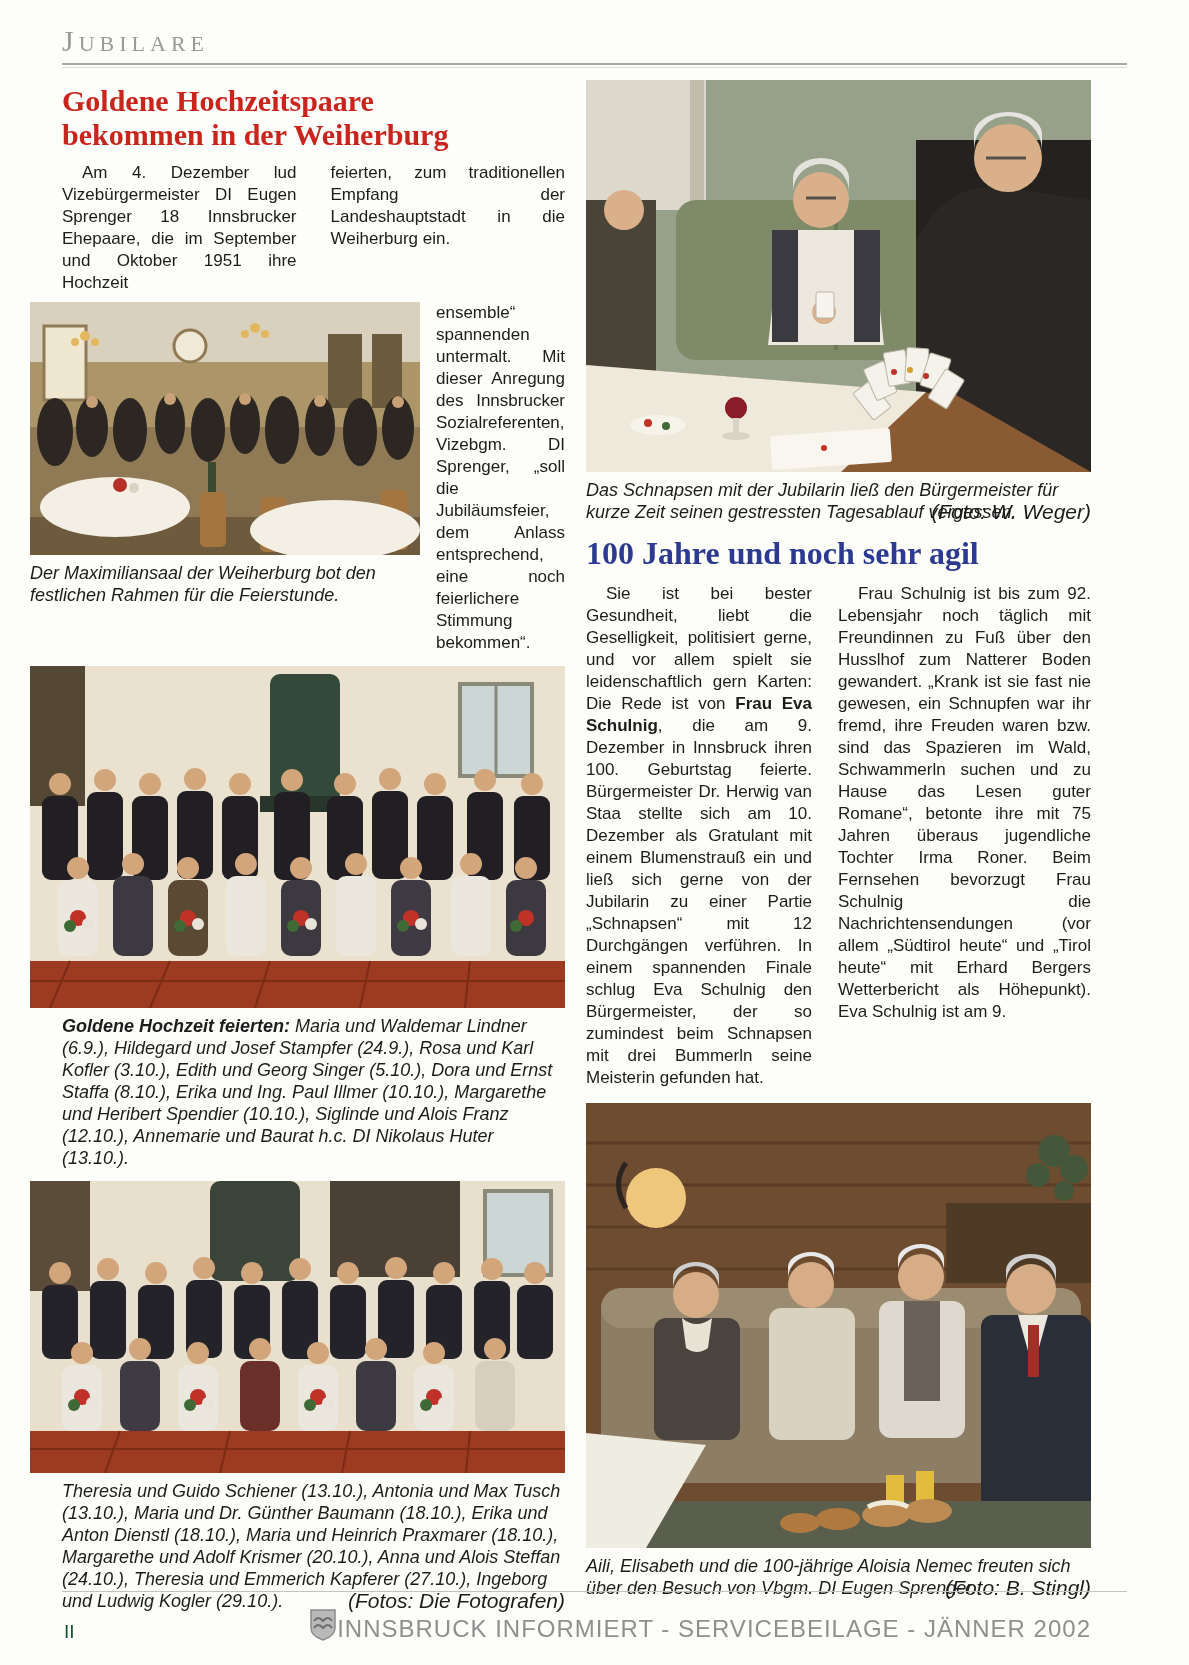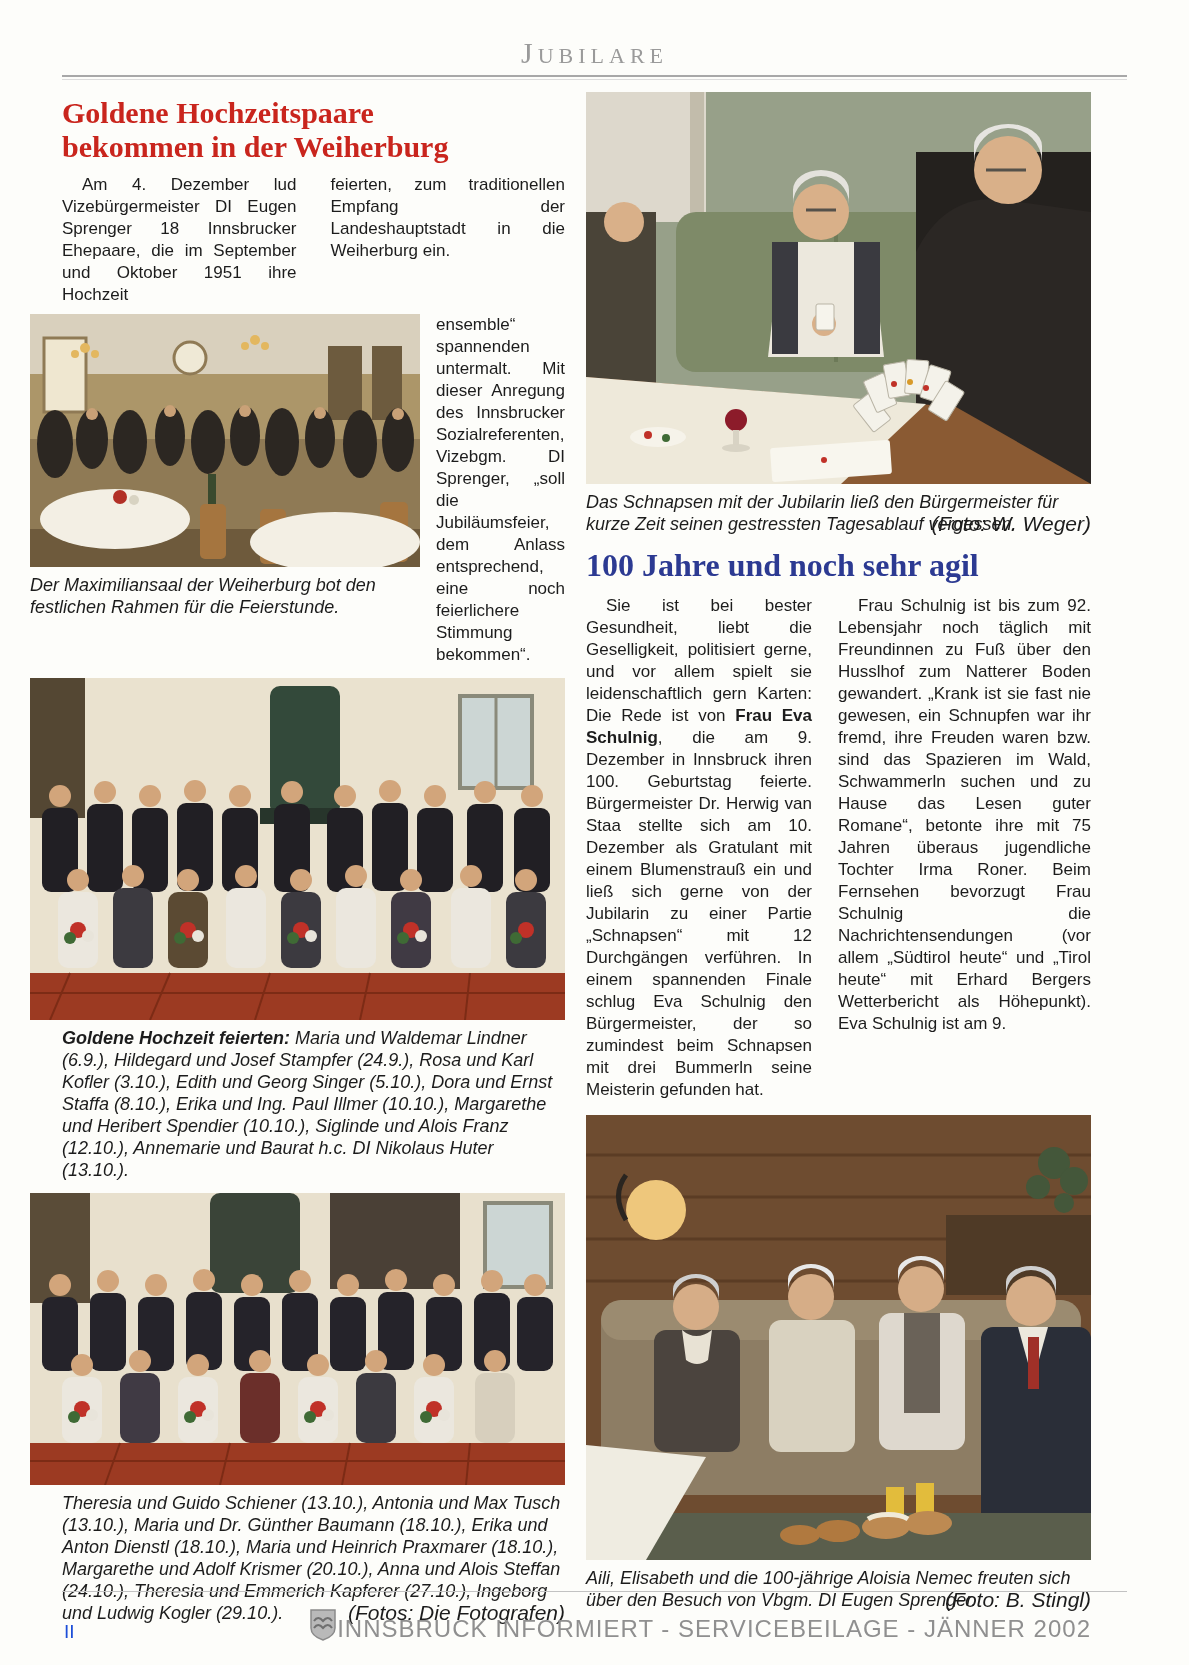--- a/index.html
+++ b/index.html
@@ -2,21 +2,21 @@
 <html lang="de" style="--red_heading: #c9251d; --blue_heading: #2c3a92;"><head>
 <meta charset="utf-8">
 <style>
   html,body{margin:0;padding:0;background:#e9e9e9;}
   .page{
     position:relative;width:1189px;height:1665px;margin:0 auto;
     background:#fdfdfa;overflow:hidden;
     font-family:"Liberation Sans",sans-serif;color:#1c1c1c;
   }
   
-  .header{padding:36px 62px 0;text-align:center;}
+  .header{padding:24px 62px 0;}
   .section-label{
     font-family:"Liberation Serif",serif;font-size:22px;letter-spacing:5px;
     color:#9a9a9a;text-transform:uppercase;
   }
   .section-label::first-letter{font-size:30px;}
   .header-rule{margin-top:5px;height:2px;border-top:2px solid #a8a8a8;border-bottom:1px solid #dcdcdc;}
   
   .columns{display:flex;gap:21px;padding:12px 62px 0;}
   .col-left{width:503px;flex:none;}
   .col-right{width:505px;flex:none;}
@@ -46,21 +46,21 @@
   .body-cols2{display:flex;gap:26px;text-align:justify;font-size:17px;line-height:22px;}
   .bcol2a{width:226px;flex:none;min-width:0;}
   .bcol2b{flex:1;min-width:0;}
   .photoB{margin-top:14px;}
   
   .photo{display:block;background:#777;}
   
   .footer{position:absolute;left:62px;right:62px;bottom:18px;}
   .footer-rule{height:1px;border-top:1px solid #c2c2c2;margin-bottom:14px;}
   .footer-row{position:relative;height:40px;}
-  .pagenum{position:absolute;left:2px;bottom:4px;font-size:19px;color:#1d4ed8;}
+  .pagenum{position:absolute;left:2px;bottom:4px;font-size:19px;color:#14532d;}
   .emblem{position:absolute;left:248px;bottom:2px;}
   .footer-text{
     position:absolute;right:36px;bottom:4px;
     font-size:24px;letter-spacing:1px;color:#8f8f8f;
   }
 </style>
 </head>
 <body>
 
 <div class="page">

